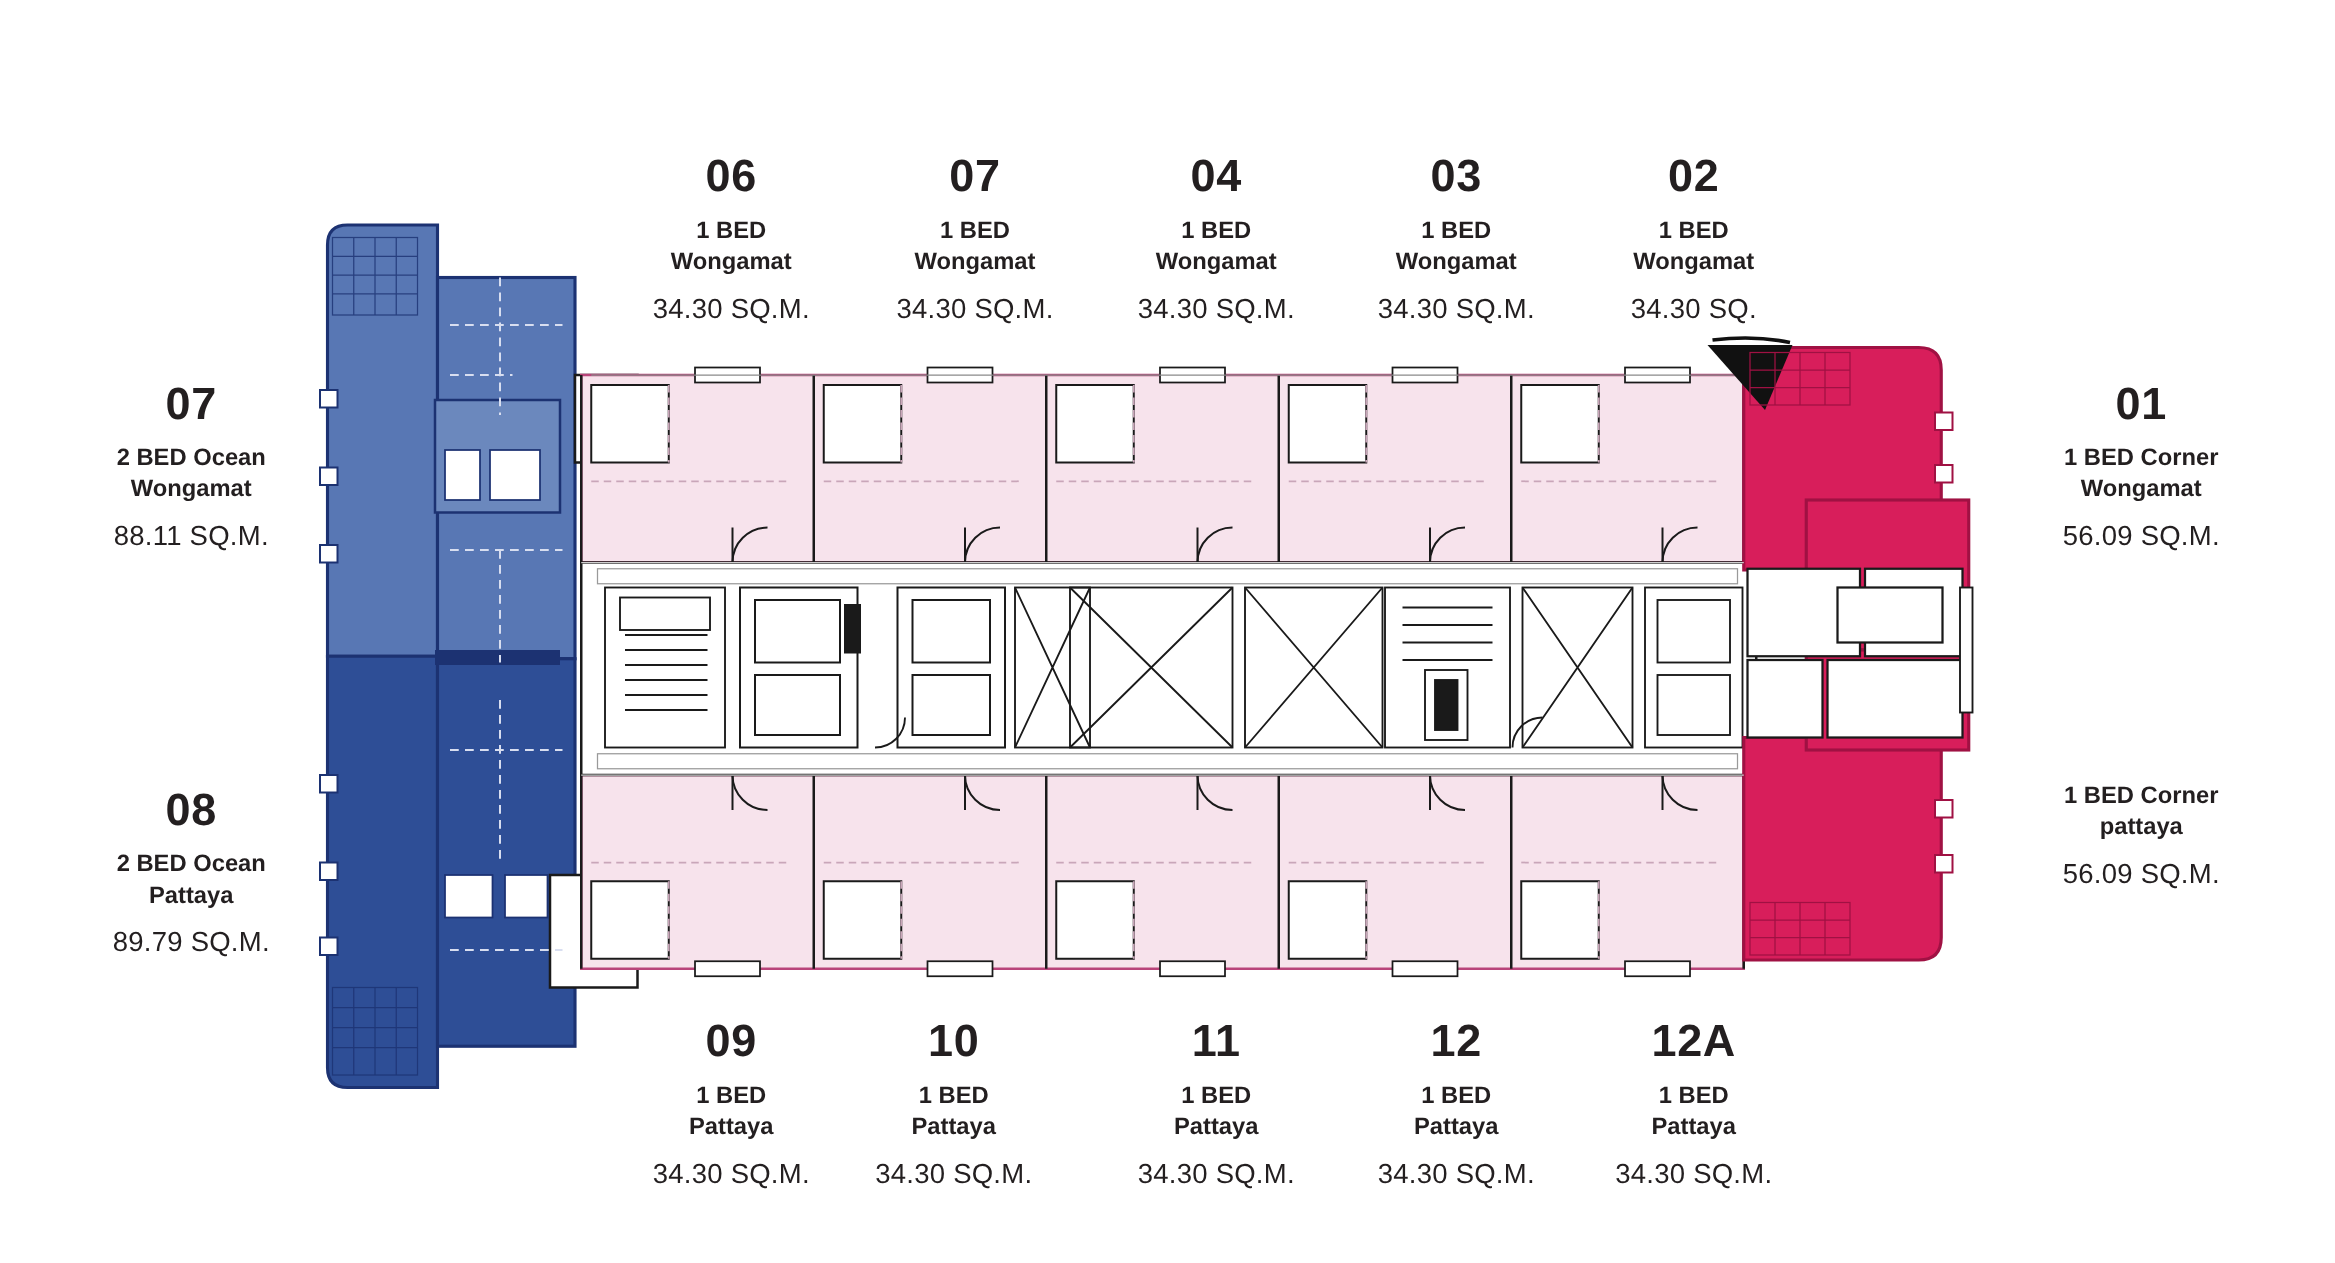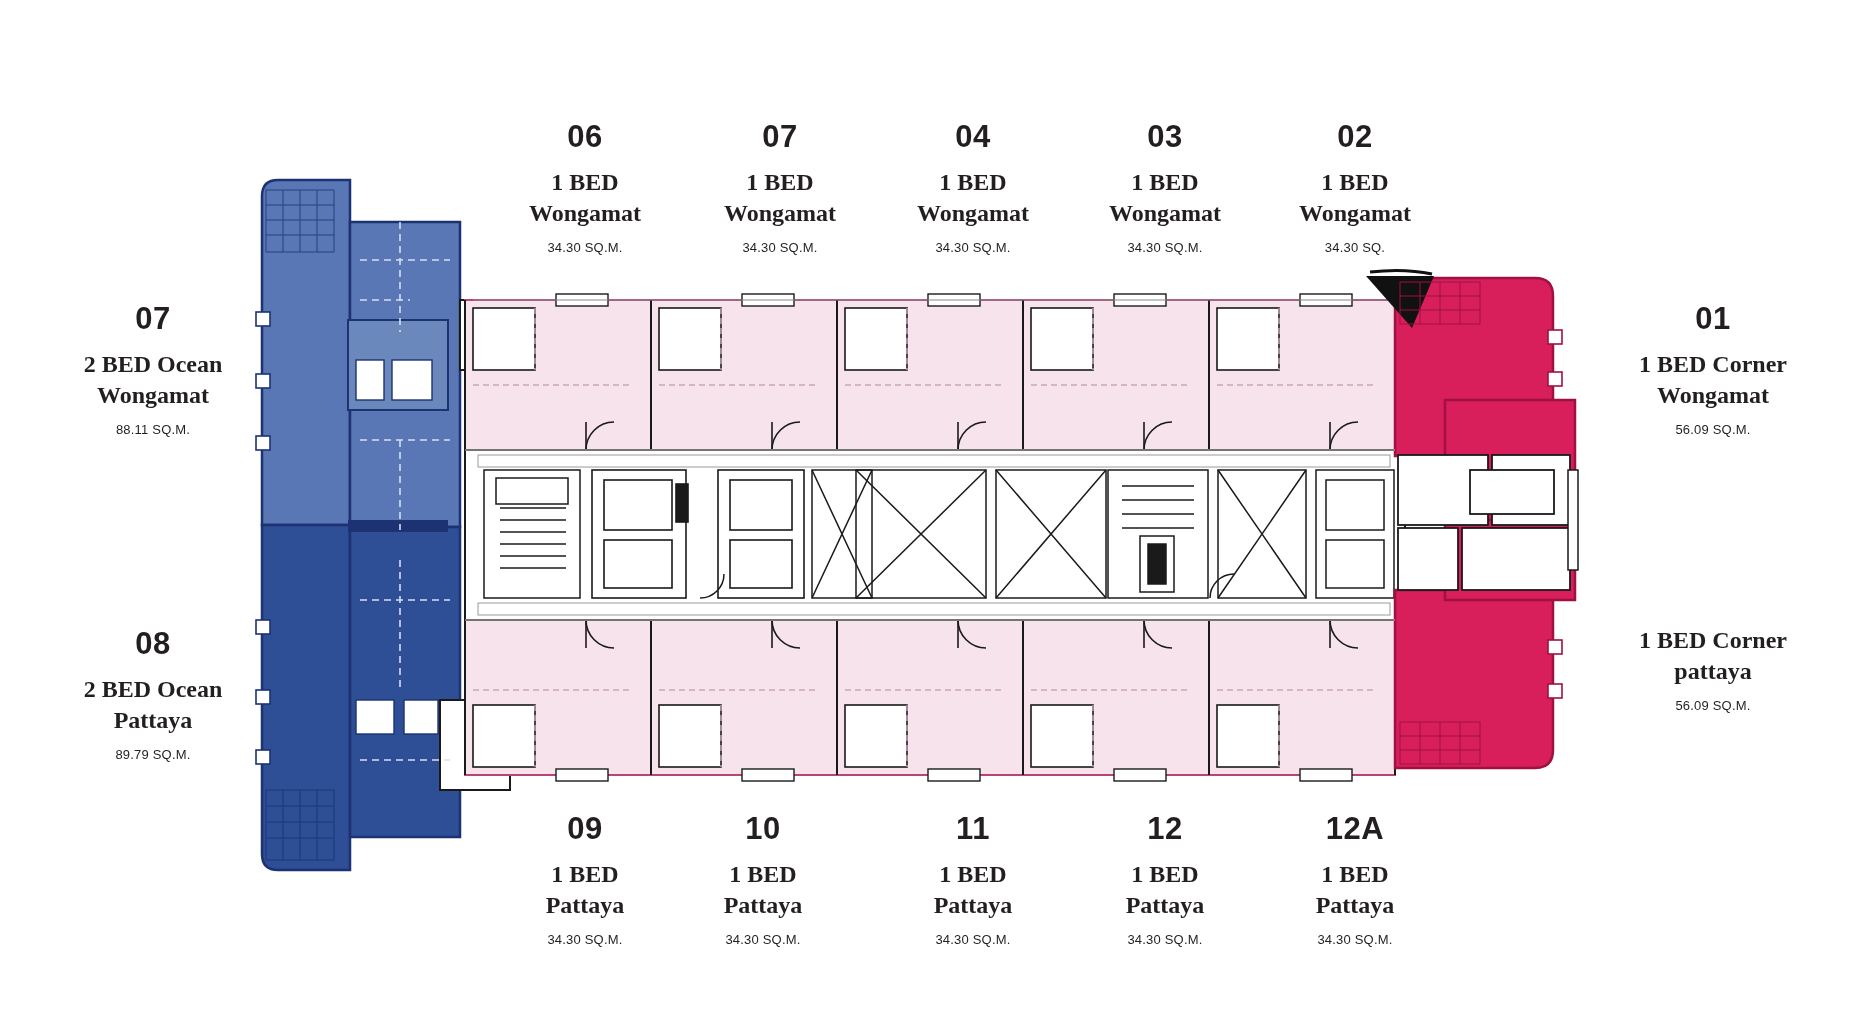--- a/index.html
+++ b/index.html
@@ -22,33 +22,32 @@
   }
 
   
   .unit-label {
     position: absolute;
     text-align: center;
     color: #231f20;
     line-height: 1.25;
   }
   .unit-label .u-num {
-    font-size: 31px;
+    font-size: 36px;
     font-weight: bold;
     letter-spacing: 0.5px;
     margin-bottom: 10px;
   }
   .unit-label .u-type {
-    font-size: 24px;
+    font-size: 19px;
     font-weight: bold;
     line-height: 1.3;
-    font-family: Liberation Serif, serif;
   }
   .unit-label .u-area {
-    font-size: 13px;
+    font-size: 22px;
     font-weight: normal;
     margin-top: 11px;
     letter-spacing: 0.2px;
   }
   .unit-label.wide { width: 210px; }
   .unit-label.side { width: 250px; }
 </style>
 </head>
 <body>
 

